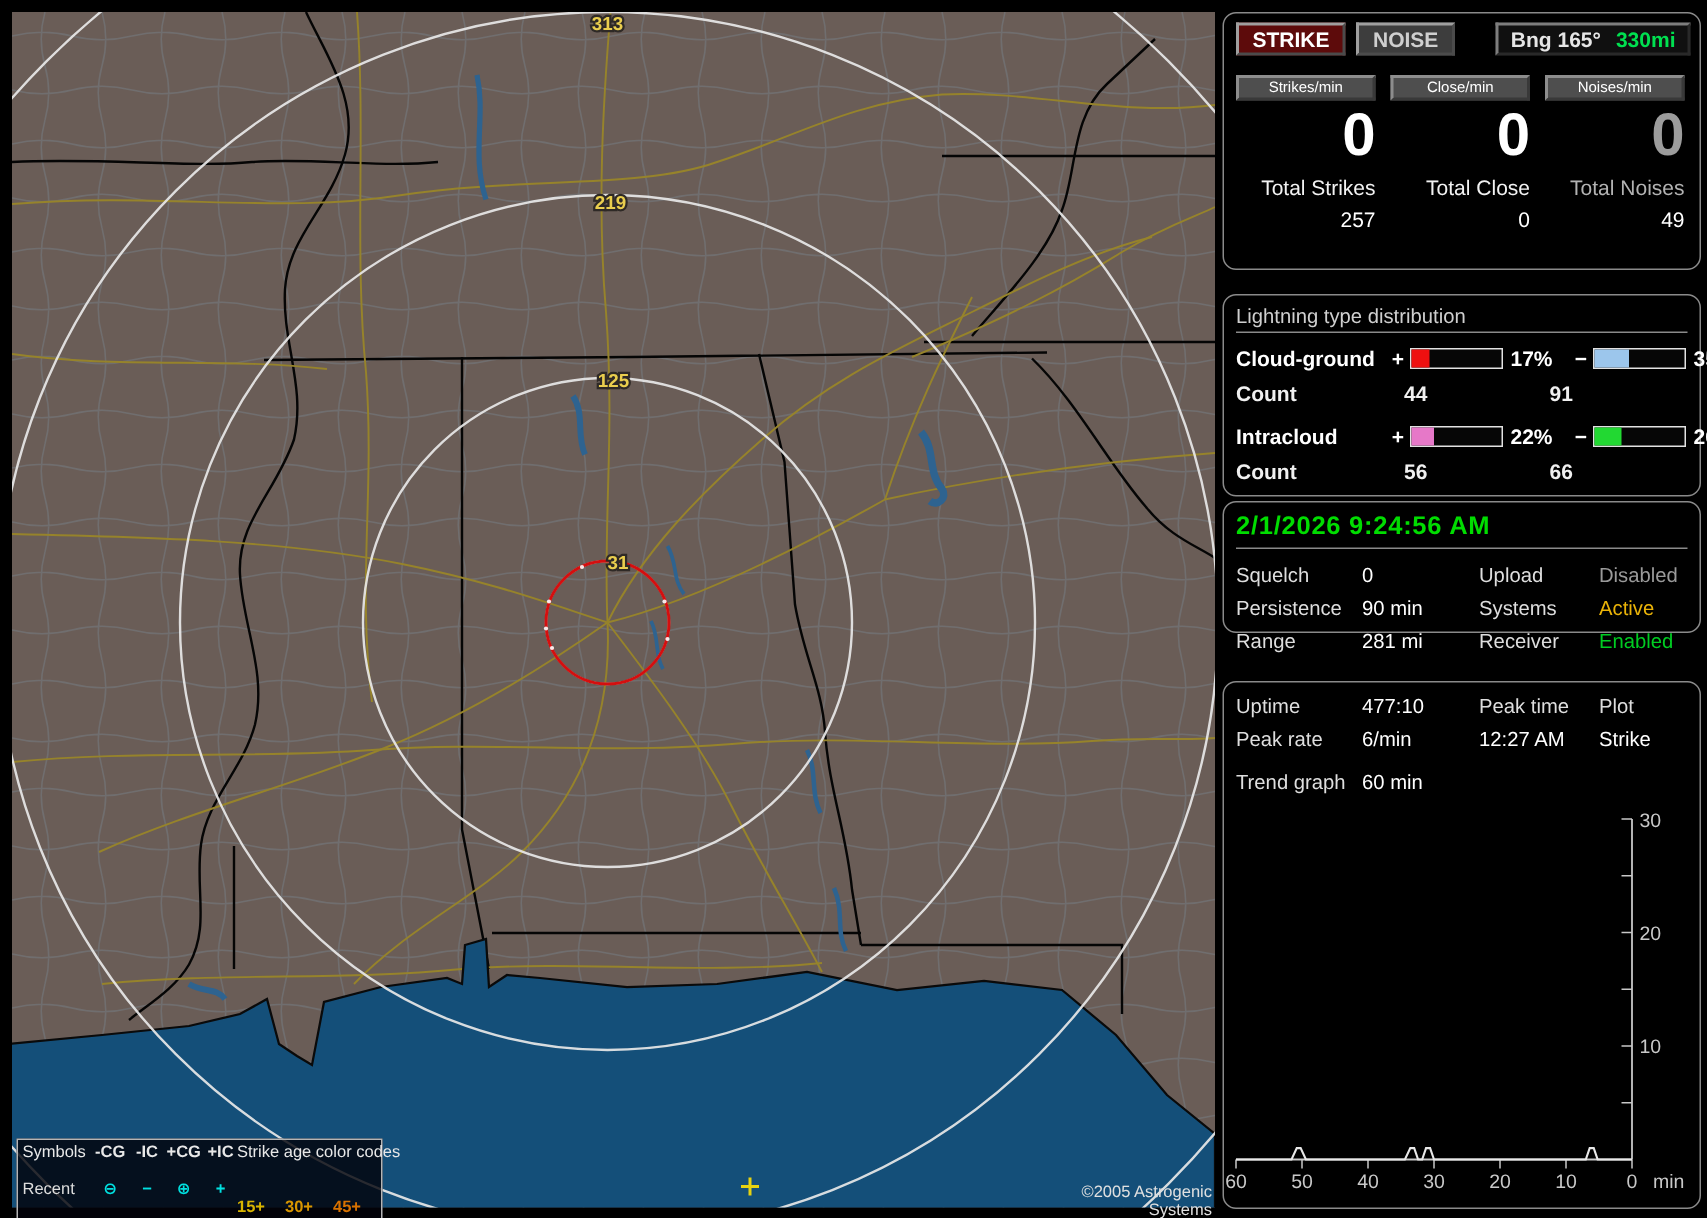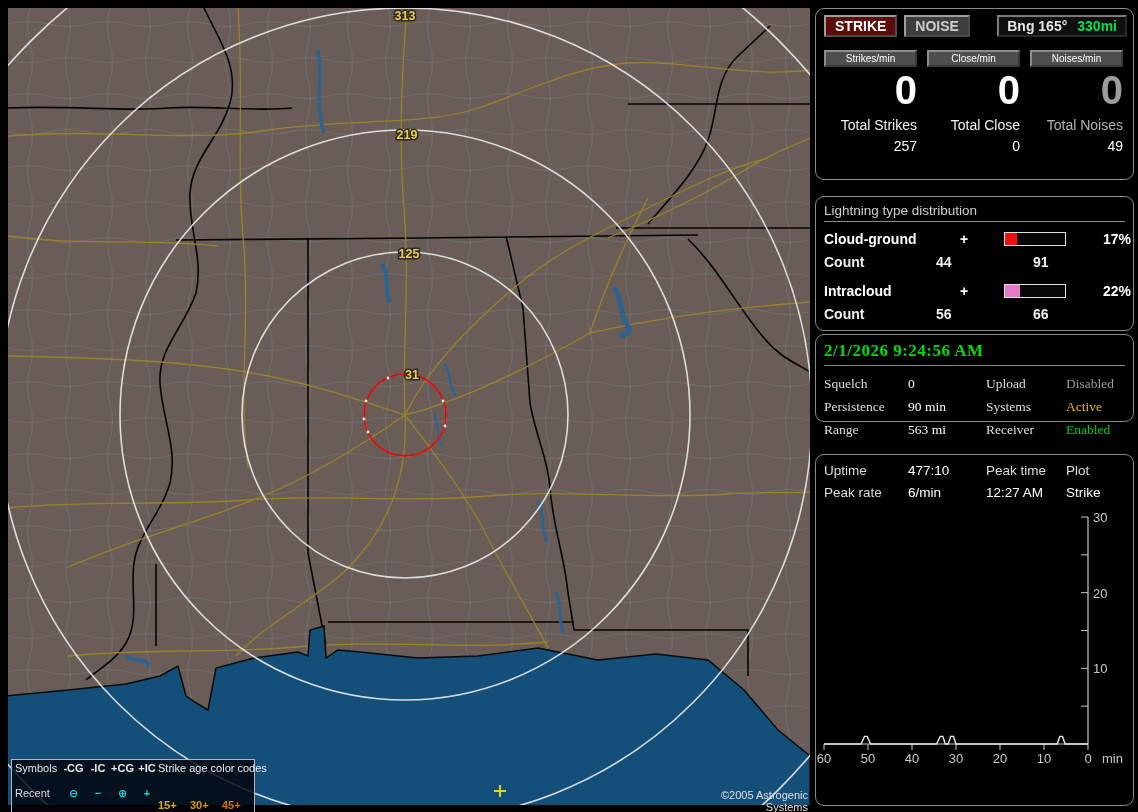--- a/index.html
+++ b/index.html
@@ -14,40 +14,40 @@
   .lg-head{color:#e8e8e8;}
   .lg-age-head{grid-column:6/9;text-align:right;padding-right:2px;white-space:nowrap;}
   .lg-sym{text-align:center;font-weight:bold;}
   .lg-age{padding-right:2px;font-weight:bold;margin-top:24px;}
   .copyright{position:absolute;left:672px;top:781px;width:128px;font-size:11px;color:#e0e0e0;text-align:right;}
   
   .panel{position:absolute;left:815px;width:319px;background:#000;border:1px solid #8a8a8a;
          border-radius:9px;box-sizing:border-box;}
   .p1{top:8px;height:172px;}
   .p2{top:196px;height:135px;}
-  .p3{top:334px;height:88px;font-family:Liberation Serif, serif;}
+  .p3{top:334px;height:88px;}
   .p4{top:454px;height:352px;}
   .p1-top{display:flex;align-items:flex-start;padding:6px 6px 0 8px;}
   .btn{font-weight:bold;font-size:14px;padding:1px 9px;border:2px outset #9f9f9f;cursor:default;}
   .btn-strike{background:#5d0b0b;color:#fff;}
   .btn-noise{background:#3d3d3d;color:#cfcfcf;margin-left:7px;}
   .spacer{flex:1;}
   .bng{background:#101010;border:2px outset #7d7d7d;font-weight:bold;font-size:14px;padding:1px 8px;white-space:nowrap;}
   .bng .rng{color:#00e050;margin-left:10px;}
   .counters{display:flex;justify-content:space-between;padding:13px 10px 0 8px;}
   .ccol{width:93px;display:flex;flex-direction:column;align-items:flex-end;}
   .cbtn{align-self:stretch;text-align:center;background:#4e4e4e;color:#fff;font-size:10px;
         border:2px outset #8d8d8d;padding:1px 2px;}
   .rate{font-size:40px;font-weight:bold;line-height:1;margin-top:3px;color:#fff;}
   .tlabel{font-size:14px;margin-top:7px;white-space:nowrap;color:#f2f2f2;}
   .tvalue{font-size:14px;margin-top:5px;color:#fff;}
   .dim1{color:#9c9c9c;} .dim2{color:#b2b2b2;}
   .sec-title{margin:6px 8px 0;padding-bottom:3px;border-bottom:1px solid #8a8a8a;color:#cfcfcf;font-size:13.5px;}
   .dist-row{display:grid;grid-template-columns:100px 16px 62px 44px 16px 62px 1fr;align-items:center;
-            padding:0 8px;margin-top:9px;font-size:14px;font-weight:bold;color:#fff;gap:32px;}
+            padding:0 8px;margin-top:9px;font-size:14px;font-weight:bold;color:#fff;}
   .bar{height:12px;border:1px solid #e2e2e2;background:#060606;}
   .bar>div{height:100%;}
   .pct{padding-left:5px;}
   .sign{text-align:center;}
   .count-row{display:grid;grid-template-columns:112px 97px 1fr;padding:0 8px;margin-top:7px;
              font-size:14px;font-weight:bold;color:#f0f0f0;}
   .mt12{margin-top:13px;}
   .datetime{margin:6px 8px 0;padding-bottom:4px;border-bottom:1px solid #8a8a8a;color:#00dd00;
             font-size:17px;font-weight:bold;letter-spacing:0.5px;}
   .grid4{display:grid;grid-template-columns:84px 78px 80px 1fr;padding:0 8px;row-gap:7px;font-size:13.5px;}
@@ -266,37 +266,41 @@
     <span class="val">0</span>
     <span class="lab">Upload</span>
     <span style="color: rgb(154, 154, 154);">Disabled</span>
 
     <span class="lab">Persistence</span>
     <span class="val">90 min</span>
     <span class="lab">Systems</span>
     <span style="color: #eab308;">Active</span>
 
     <span class="lab">Range</span>
-    <span class="val">563 mi</span>
+    <span class="val">281 mi</span>
     <span class="lab">Receiver</span>
     <span style="color: rgb(0, 204, 34);">Enabled</span>
   </div>
 </div>
 
 <div class="panel p4">
   <div class="grid4">
     <span class="lab">Uptime</span>
     <span class="val">477:10</span>
     <span class="lab">Peak time</span>
     <span class="lab">Plot</span>
 
     <span class="lab">Peak rate</span>
     <span class="val">6/min</span>
     <span class="val">12:27 AM</span>
     <span class="val">Strike</span>
+  </div>
+  <div class="trend-row">
+    <span class="lab">Trend graph</span>
+    <span class="val">60 min</span>
   </div>
   <svg id="trend-svg" width="318" height="258" viewBox="0 0 318 258">
       <line x1="272" y1="8" x2="272" y2="235" stroke="#c8c8c8" stroke-width="1.2"></line>
       <line x1="8" y1="235" x2="272" y2="235" stroke="#c8c8c8" stroke-width="1.2"></line>
       <line x1="265" y1="197.16666666666666" x2="272" y2="197.16666666666666" stroke="#c8c8c8"></line>
       <line x1="265" y1="159.33333333333331" x2="272" y2="159.33333333333331" stroke="#c8c8c8"></line>
       <line x1="265" y1="121.5" x2="272" y2="121.5" stroke="#c8c8c8"></line>
       <line x1="265" y1="83.66666666666666" x2="272" y2="83.66666666666666" stroke="#c8c8c8"></line>
       <line x1="265" y1="45.83333333333334" x2="272" y2="45.83333333333334" stroke="#c8c8c8"></line>
       <line x1="265" y1="8" x2="272" y2="8" stroke="#c8c8c8"></line>

